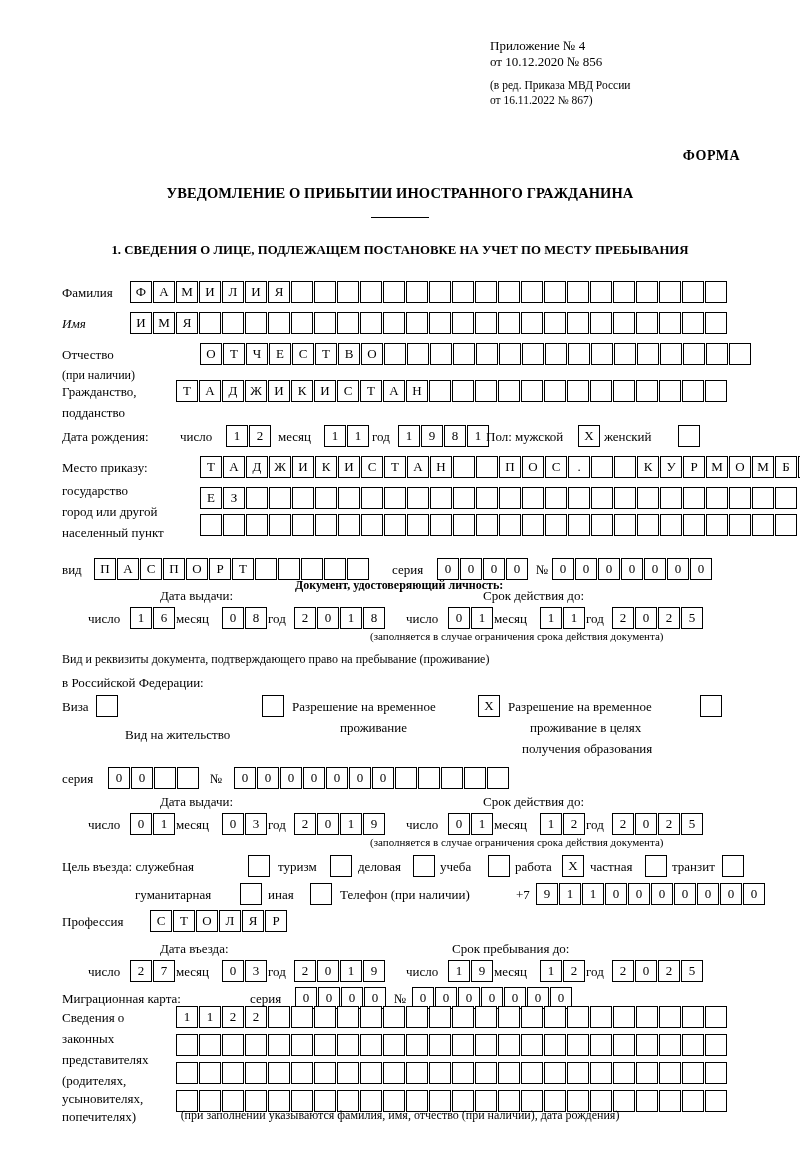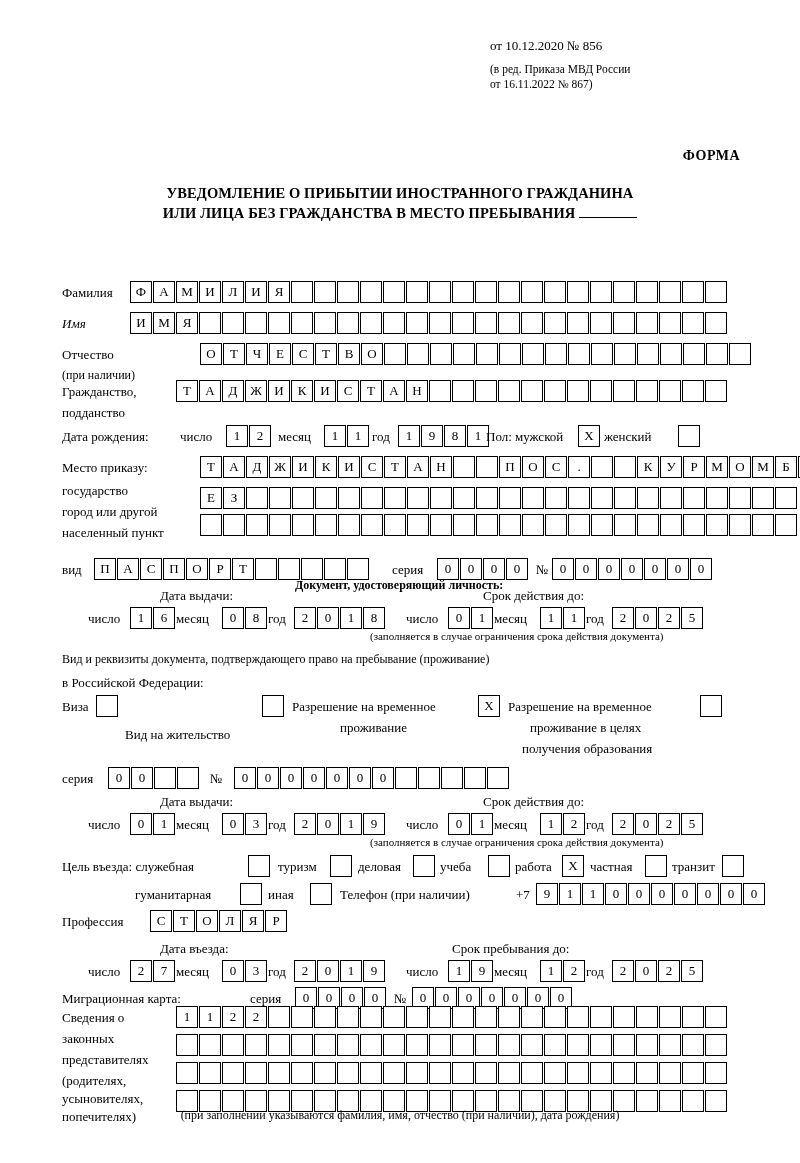--- a/index.html
+++ b/index.html
@@ -82,32 +82,34 @@
     text-align:center;
     font-size:12px;
   }
 </style>
 </head>
 <body>
 
 <div class="page">
 
   <div class="hdr">
+    <div>Приложение № 4</div>
     <div>от 10.12.2020 № 856</div>
     <div class="small">(в ред. Приказа МВД России</div>
     <div class="small" style="margin-top:0">от 16.11.2022 № 867)</div>
   </div>
 
   <div class="forma">ФОРМА</div>
 
   <div class="title">
     <div>УВЕДОМЛЕНИЕ О ПРИБЫТИИ ИНОСТРАННОГО ГРАЖДАНИНА</div>
-    <div><span>ИЛИ ЛИЦА БЕЗ ГРАЖДАНСТВА В МЕСТО ПРЕБЫВАНИЯ</span> <span class="ul"></span></div>
+    <div> <span class="ul"></span></div>
   </div>
 
+  <div class="sect">1. СВЕДЕНИЯ О ЛИЦЕ, ПОДЛЕЖАЩЕМ ПОСТАНОВКЕ НА УЧЕТ ПО МЕСТУ ПРЕБЫВАНИЯ</div>
 
   <div class="lbl" style="top:285px;left:62px;">Фамилия</div>
   <div class="cells" id="c-surname" style="top:281px;left:130px;">
       <div class="cell">Ф</div>
       <div class="cell">А</div>
       <div class="cell">М</div>
       <div class="cell">И</div>
       <div class="cell">Л</div>
       <div class="cell">И</div>
       <div class="cell">Я</div>

